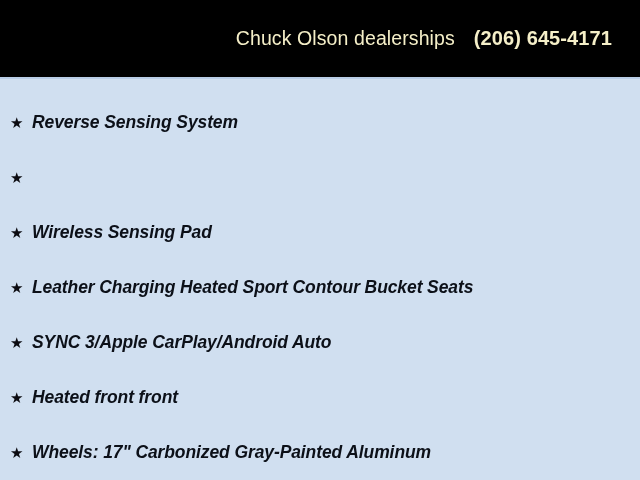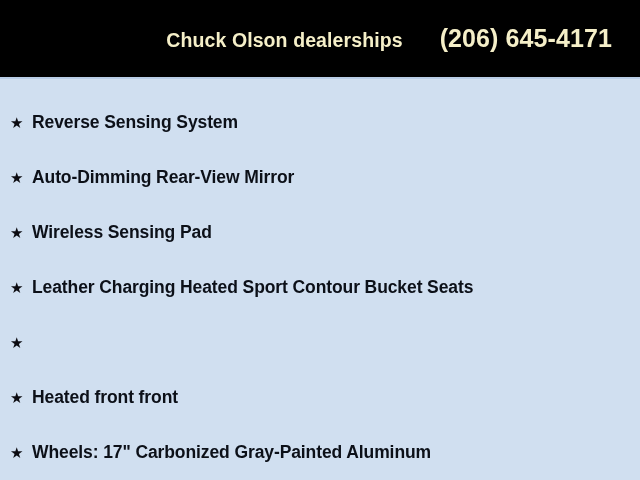--- a/index.html
+++ b/index.html
@@ -38,31 +38,31 @@
     padding-right: 28px;
   }
   .header-inner {
     display: flex;
     align-items: baseline;
     white-space: nowrap;
   }
   .dealer-name {
     color: #f5efc8;
     font-size: 19.5px;
-    font-weight: bold;
+    font-weight: normal;
     letter-spacing: 0.1px;
     line-height: 1;
   }
   .dealer-phone {
     color: #f5efc8;
-    font-size: 25px;
+    font-size: 20px;
     font-weight: bold;
     letter-spacing: 0.1px;
     line-height: 1;
-    margin-left: 37px;
+    margin-left: 19px;
   }
 
   
   .band-seam {
     position: absolute;
     left: 0;
     top: 77px;
     width: 640px;
     height: 2px;
     background: #b9cde6;
@@ -100,20 +100,21 @@
     user-select: none;
   }
   .feature-label {
     flex: 0 0 auto;
     color: #0c1018;
     font-size: 17.5px;
     font-weight: bold;
     line-height: 1.1;
     letter-spacing: -0.1px;
     white-space: nowrap;
+    font-style: italic;
   }
 </style>
 </head>
 <body>
 
 <div id="page">
 
   <div class="header-band">
     <div class="header-inner">
       <span class="dealer-name">Chuck Olson dealerships</span>
@@ -125,35 +126,35 @@
 
   <ul class="feature-list">
 
     <li class="feature-row">
       <span class="feature-bullet">★</span>
       <span class="feature-label">Reverse Sensing System</span>
     </li>
 
     <li class="feature-row">
       <span class="feature-bullet">★</span>
-      <span class="feature-label">Auto-Dimming Rear-View Mirror</span>
     </li>
 
     <li class="feature-row">
       <span class="feature-bullet">★</span>
       <span class="feature-label">Wireless Sensing Pad</span>
     </li>
 
     <li class="feature-row">
       <span class="feature-bullet">★</span>
       <span class="feature-label">Leather Charging Heated Sport Contour Bucket Seats</span>
     </li>
 
     <li class="feature-row">
       <span class="feature-bullet">★</span>
+      <span class="feature-label">SYNC 3/Apple CarPlay/Android Auto</span>
     </li>
 
     <li class="feature-row">
       <span class="feature-bullet">★</span>
       <span class="feature-label">Heated front front</span>
     </li>
 
     <li class="feature-row">
       <span class="feature-bullet">★</span>
       <span class="feature-label">Wheels: 17" Carbonized Gray-Painted Aluminum</span>

